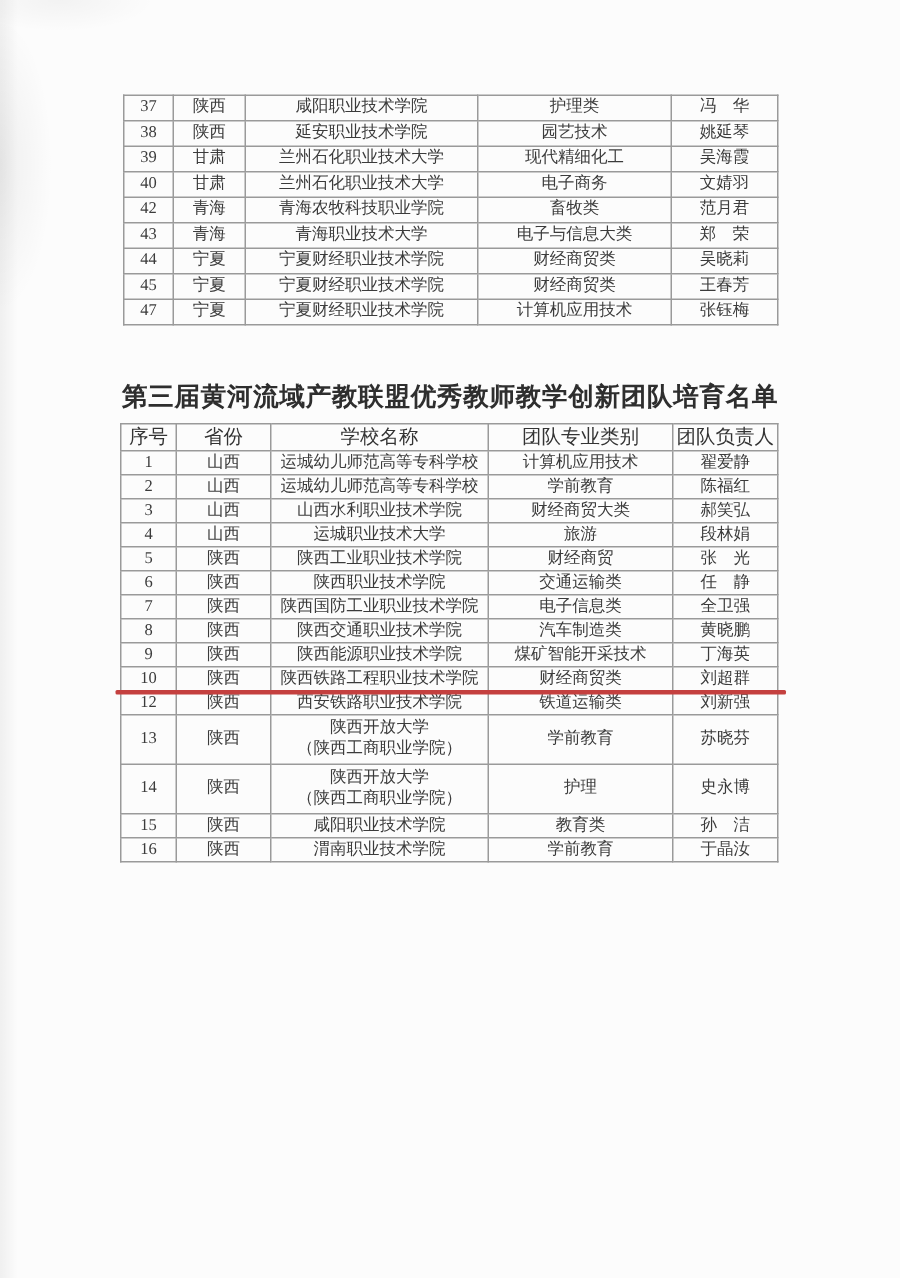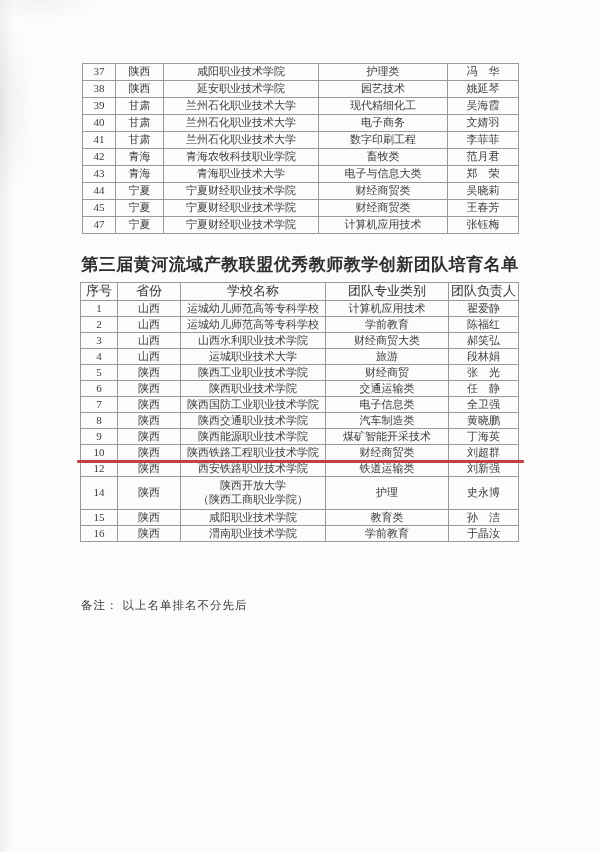--- a/index.html
+++ b/index.html
@@ -93,27 +93,20 @@
           <td>吴海霞</td>
         </tr>
         <tr>
           <td>40</td>
           <td>甘肃</td>
           <td>兰州石化职业技术大学</td>
           <td>电子商务</td>
           <td>文婧羽</td>
         </tr>
         <tr>
-          <td>41</td>
-          <td>甘肃</td>
-          <td>兰州石化职业技术大学</td>
-          <td>数字印刷工程</td>
-          <td>李菲菲</td>
-        </tr>
-        <tr>
           <td>42</td>
           <td>青海</td>
           <td>青海农牧科技职业学院</td>
           <td>畜牧类</td>
           <td>范月君</td>
         </tr>
         <tr>
           <td>43</td>
           <td>青海</td>
           <td>青海职业技术大学</td>
@@ -235,20 +228,30 @@
           <td>刘超群</td>
         </tr>
         <tr>
           <td>12</td>
           <td>陕西</td>
           <td>西安铁路职业技术学院</td>
           <td>铁道运输类</td>
           <td>刘新强</td>
         </tr>
         <tr class="two-line">
+          <td>13</td>
+          <td>陕西</td>
+          <td>
+            <div>陕西开放大学</div>
+            <div>（陕西工商职业学院）</div>
+          </td>
+          <td>学前教育</td>
+          <td>苏晓芬</td>
+        </tr>
+        <tr class="two-line">
           <td>14</td>
           <td>陕西</td>
           <td>
             <div>陕西开放大学</div>
             <div>（陕西工商职业学院）</div>
           </td>
           <td>护理</td>
           <td>史永博</td>
         </tr>
         <tr>
@@ -261,16 +264,15 @@
         <tr>
           <td>16</td>
           <td>陕西</td>
           <td>渭南职业技术学院</td>
           <td>学前教育</td>
           <td>于晶汝</td>
         </tr>
       </tbody>
   </table>
 
-  <div class="note">备注： 以上名单排名不分先后</div>
 
 <div class="red-underline" style="background: rgb(196, 64, 63); top: 459.5px; left: 76.5px; width: 447px;"></div>
   </div>
 
 </body></html>

